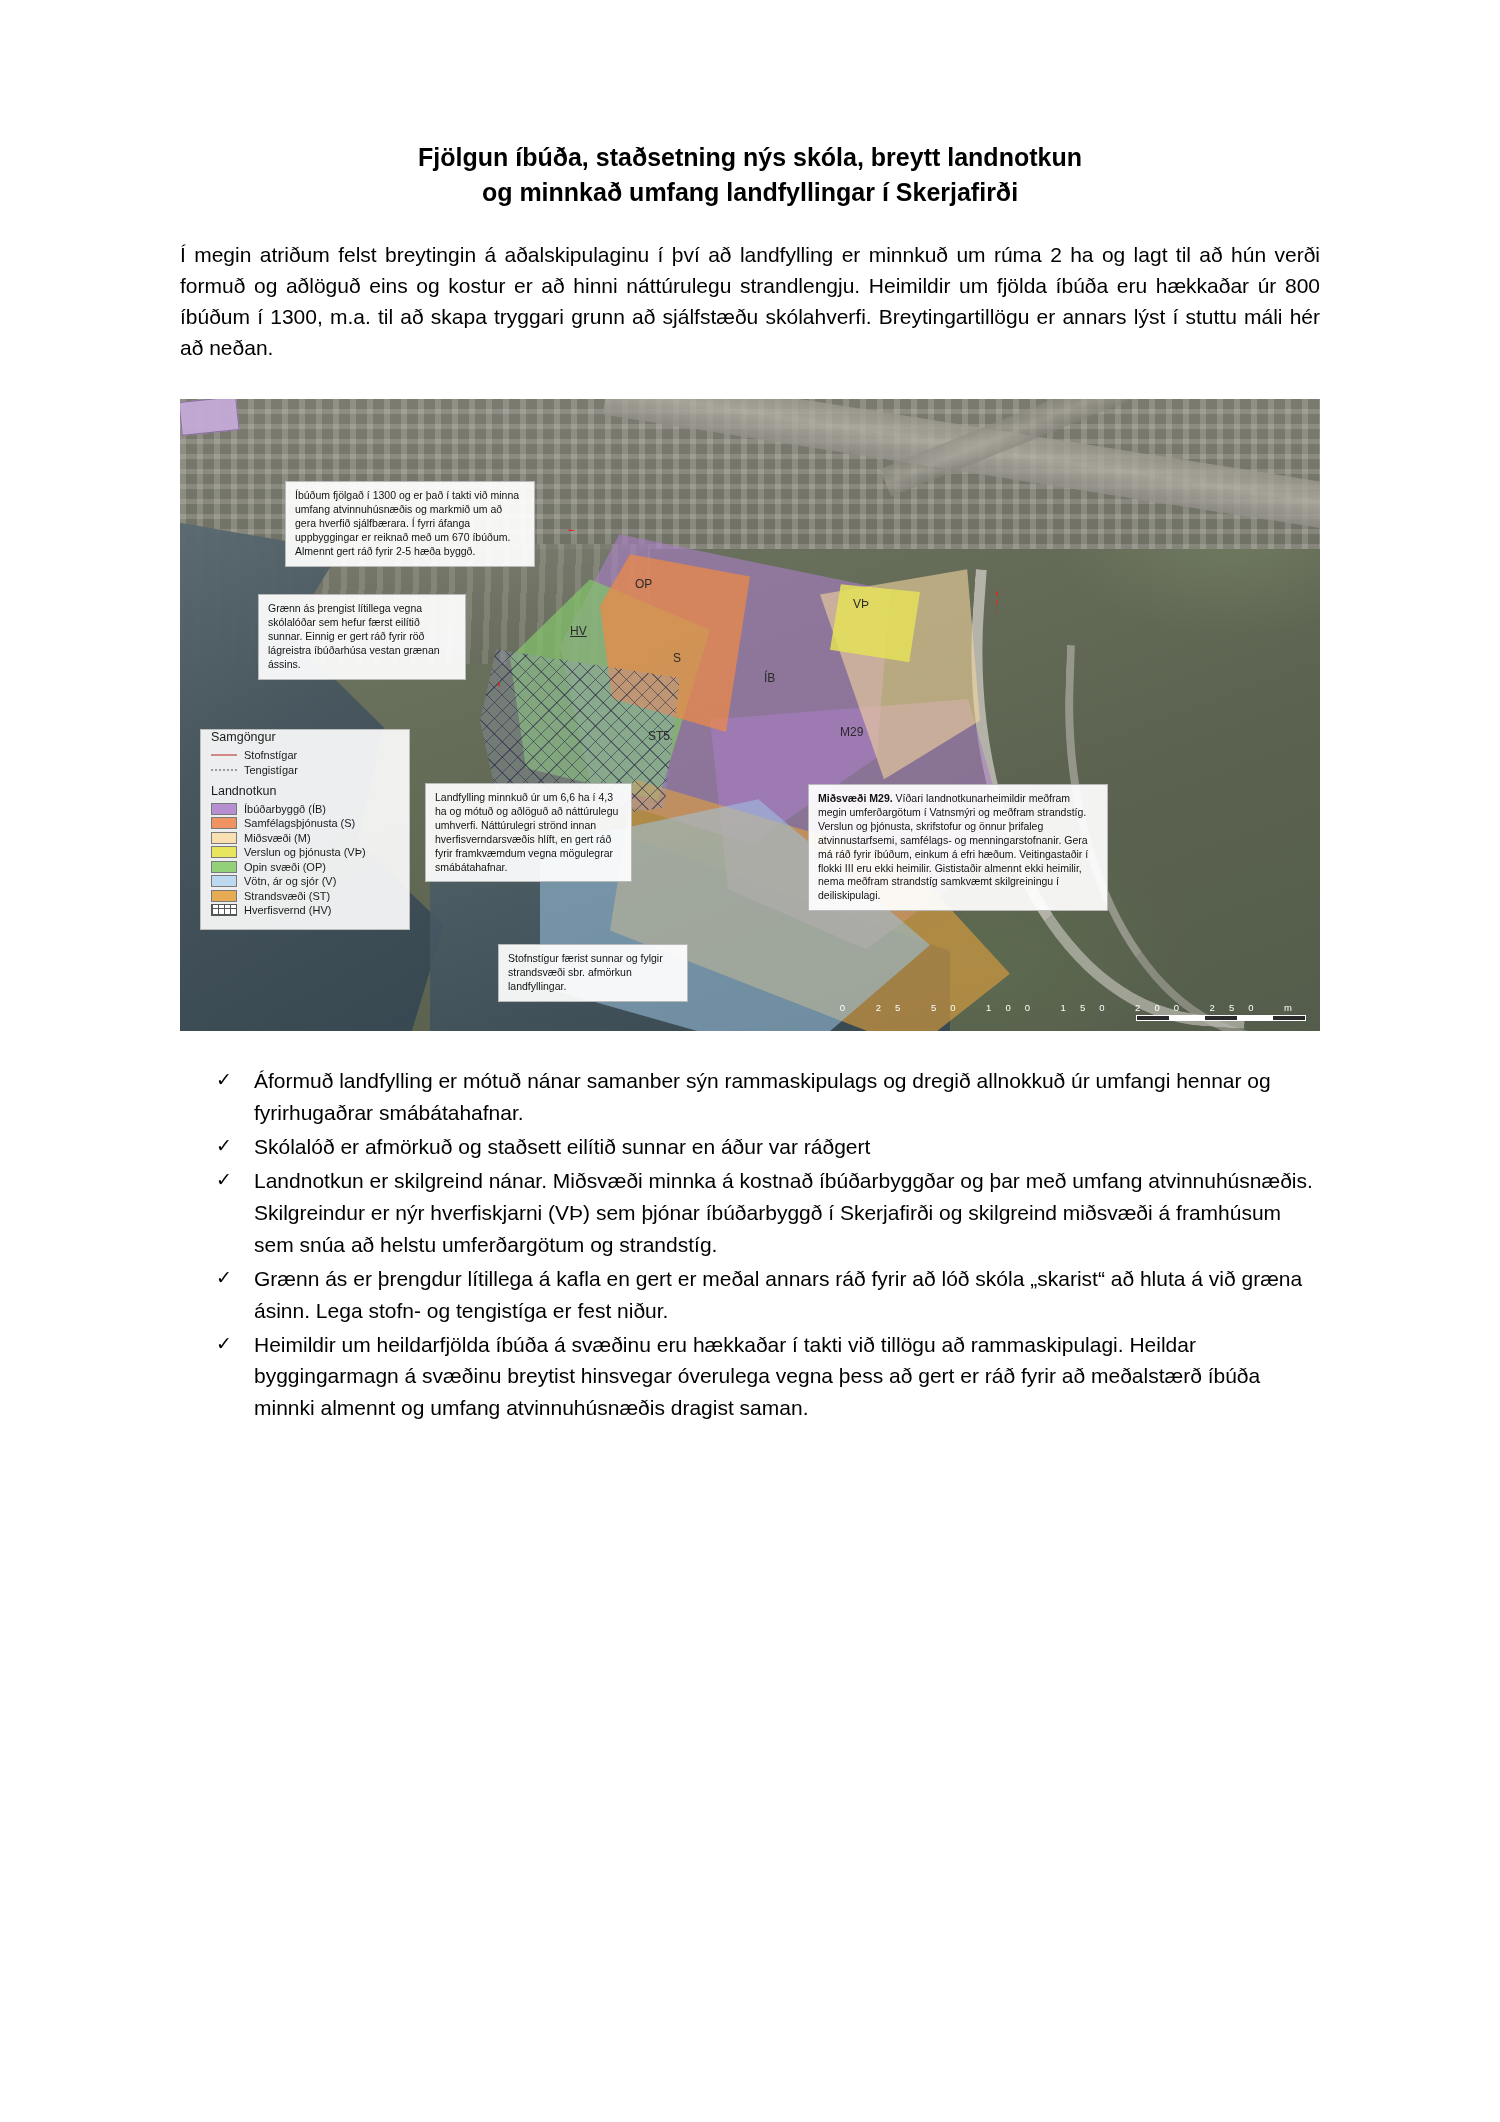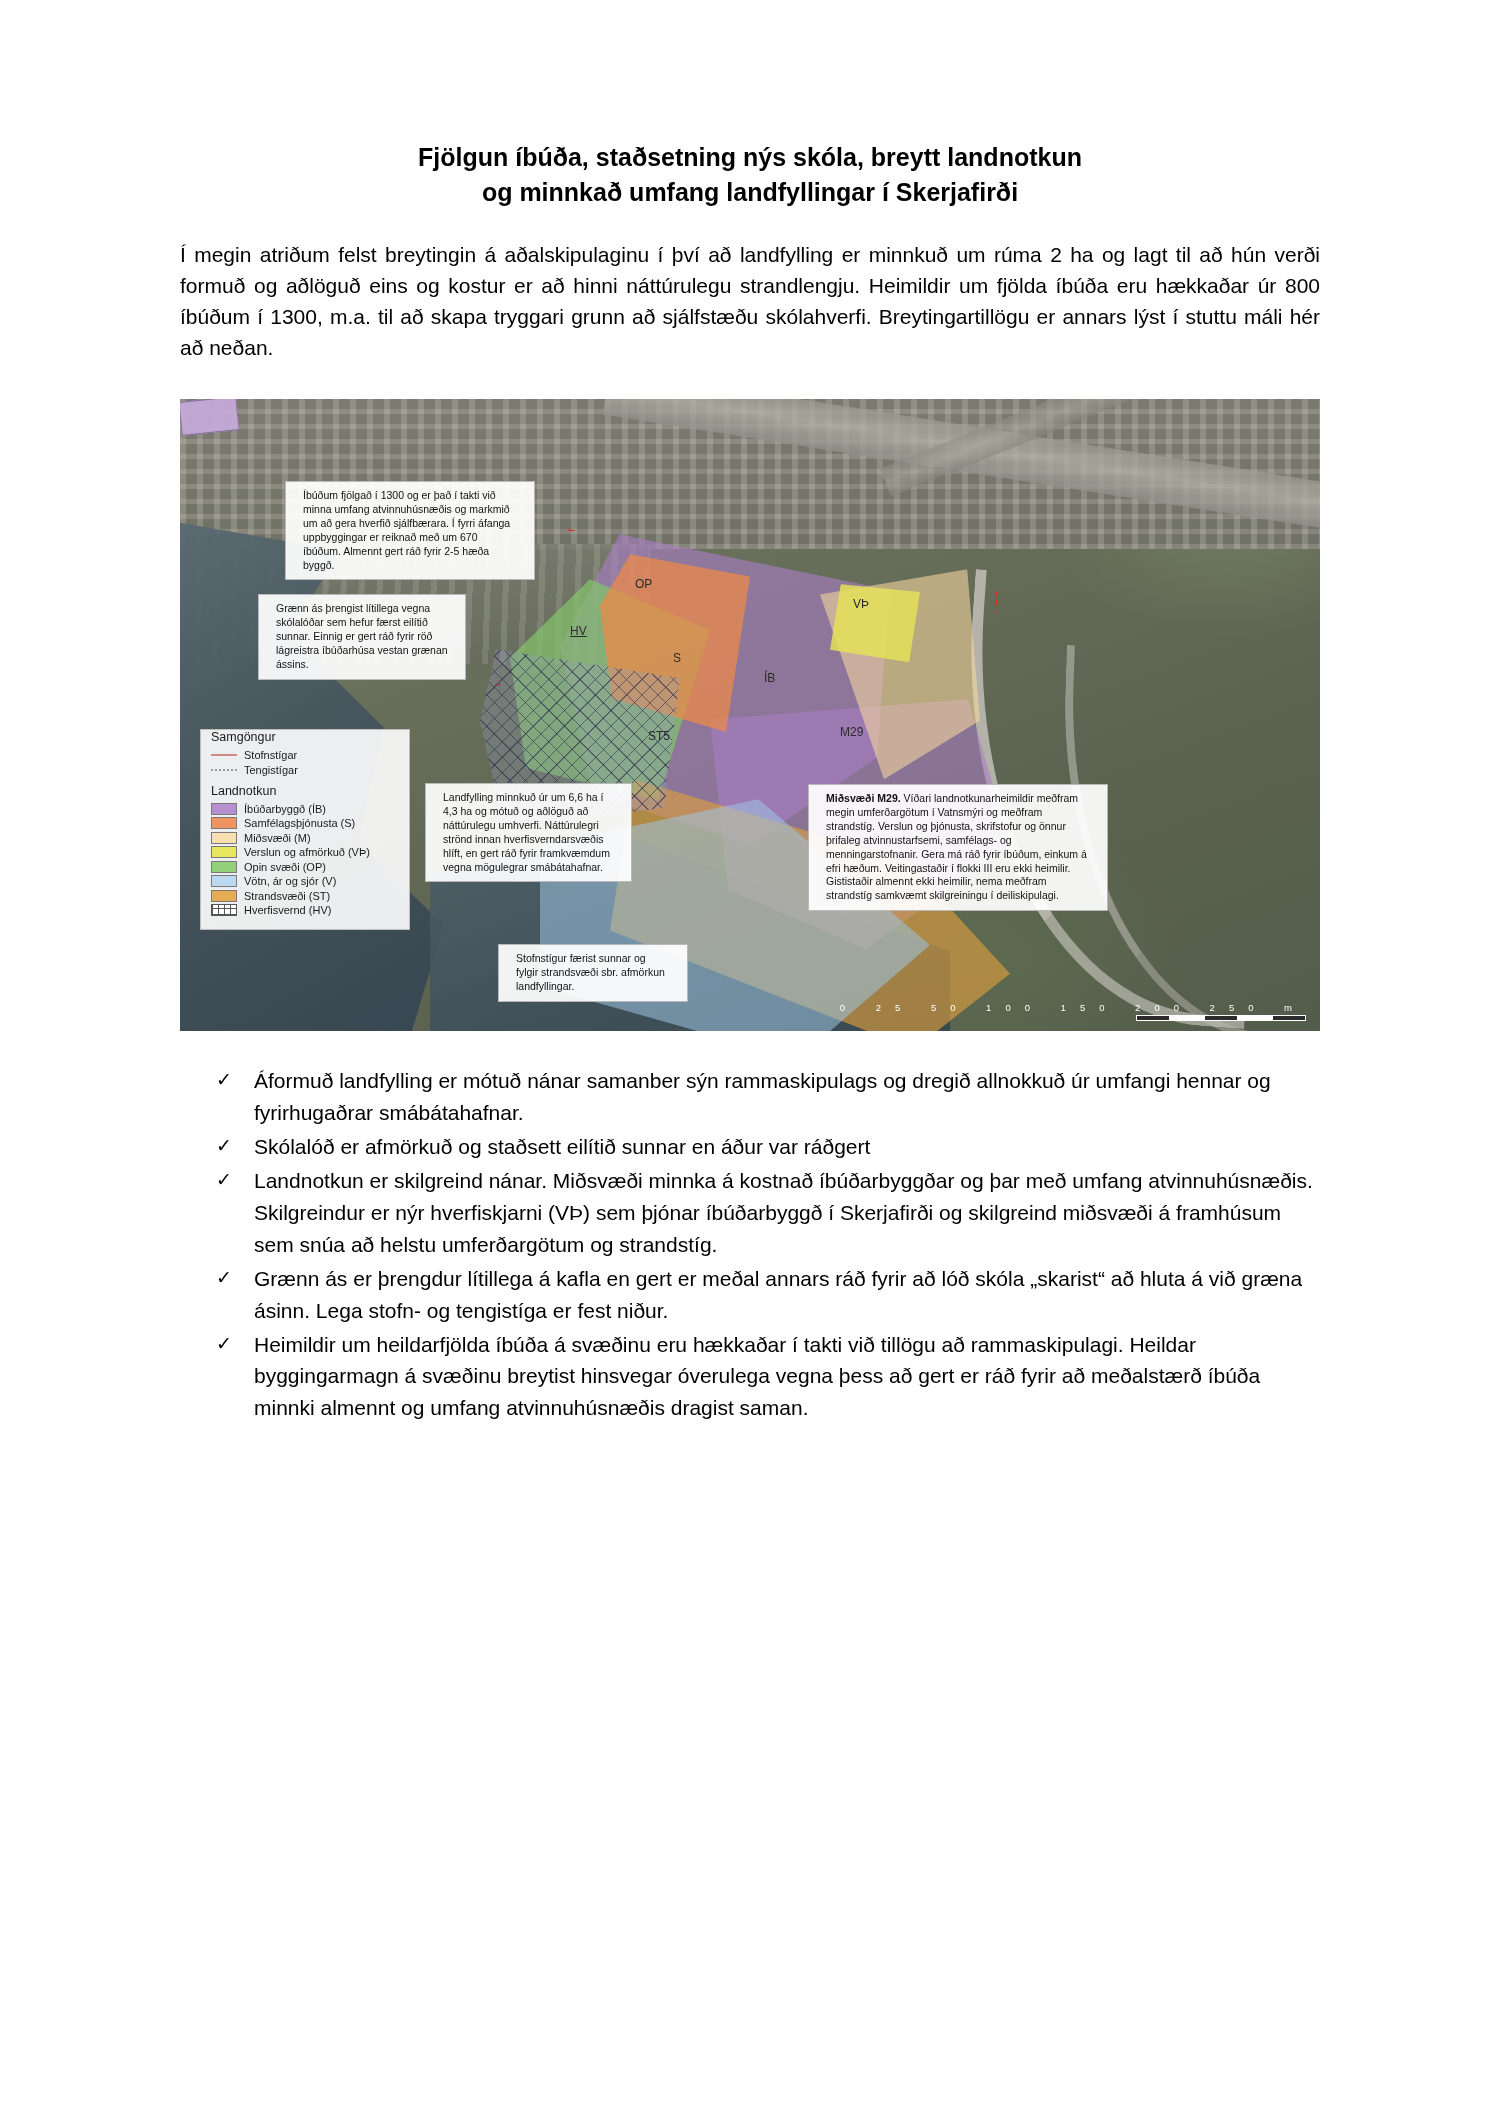--- a/index.html
+++ b/index.html
@@ -188,21 +188,21 @@
     font-size: 12px;
     color: #2b2b2b;
     font-family: "Liberation Sans", sans-serif;
   }
 
   
   .callout {
     position: absolute;
     background: rgba(255,255,255,0.93);
     border: 1px solid #b9b9b9;
-    padding: 7px 17px;
+    padding: 7px 9px;
     font-size: 10.5px;
     line-height: 1.32;
     color: #111;
   }
   .callout b { font-weight: bold; }
   .c1 { left: 105px; top: 82px;  width: 250px; }
   .c2 { left: 78px;  top: 195px; width: 208px; }
   .c3 { left: 245px; top: 384px; width: 207px; }
   .c4 { left: 318px; top: 545px; width: 190px; }
   .c5 { left: 640px; top: 130px; width: 215px; }
@@ -336,21 +336,21 @@
       <div class="legend-row">
         <span class="swatch" style="background:#ef9360"></span>
         <span>Samfélagsþjónusta (S)</span>
       </div>
       <div class="legend-row">
         <span class="swatch" style="background:#f8e0b2"></span>
         <span>Miðsvæði (M)</span>
       </div>
       <div class="legend-row">
         <span class="swatch" style="background:#e8e65e"></span>
-        <span>Verslun og afmörkuð (VÞ)</span>
+        <span>Verslun og þjónusta (VÞ)</span>
       </div>
       <div class="legend-row">
         <span class="swatch" style="background:#93d07a"></span>
         <span>Opin svæði (OP)</span>
       </div>
       <div class="legend-row">
         <span class="swatch" style="background:#bcd9ef"></span>
         <span>Vötn, ár og sjór (V)</span>
       </div>
       <div class="legend-row">

